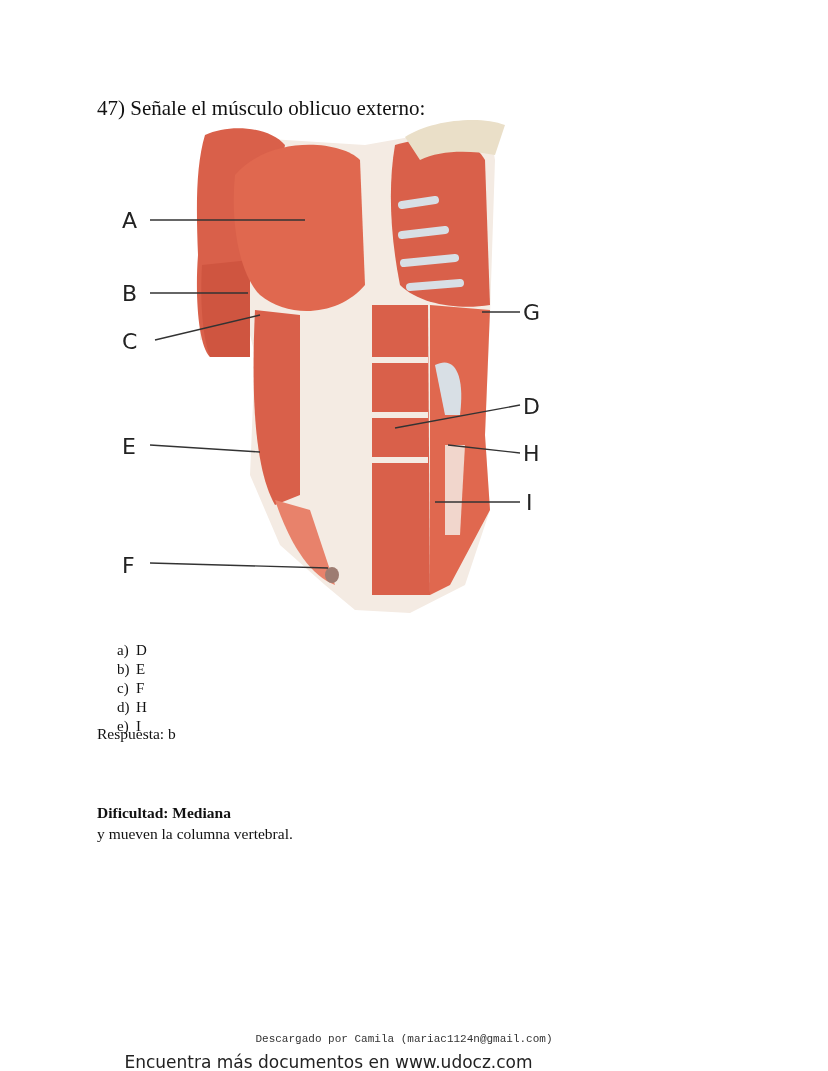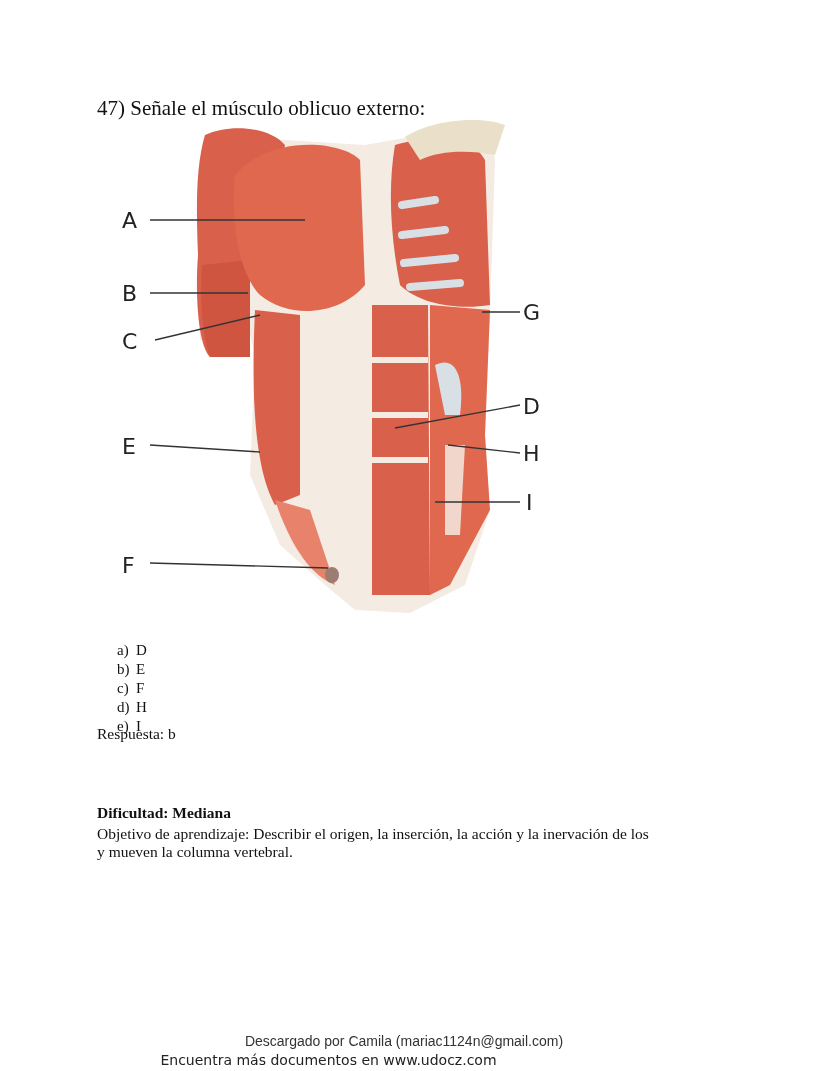--- a/index.html
+++ b/index.html
@@ -5,22 +5,22 @@
   html, body { margin: 0; padding: 0; background: #ffffff; }
   body { width: 828px; height: 1071px; position: relative; overflow: hidden; font-family: "Liberation Serif", serif; color: #111; }
   .question-title { position: absolute; left: 97px; top: 96px; font-size: 21px; }
   .figure { position: absolute; left: 110px; top: 115px; width: 440px; height: 505px; }
   .options { position: absolute; left: 117px; top: 641px; font-size: 15px; line-height: 19px; margin: 0; padding: 0; list-style: none; }
   .options li { display: flex; }
   .options .opt-key { width: 19px; }
   .answer { position: absolute; left: 97px; top: 725px; font-size: 15.5px; }
   .difficulty { position: absolute; left: 97px; top: 804px; font-size: 15.5px; font-weight: bold; }
   .objective { position: absolute; left: 97px; top: 825px; width: 660px; font-size: 15.5px; line-height: 17.5px; }
-  .footer-1 { position: absolute; left: 0; width: 808px; top: 1033px; text-align: center; font-family: Liberation Sans, sans-serif; font-size: 14px; color: #333; }
-  .footer-2 { position: absolute; left: 0; width: 657px; top: 1052px; text-align: center; font-family: "DejaVu Sans", sans-serif; font-size: 14px; color: #222; }
+  .footer-1 { position: absolute; left: 0; width: 808px; top: 1033px; text-align: center; font-family: Liberation Mono, monospace; font-size: 11px; color: #333; }
+  .footer-2 { position: absolute; left: 0; width: 657px; top: 1052px; text-align: center; font-family: "DejaVu Sans", sans-serif; font-size: 17px; color: #222; }
   .fig-label { font-family: "DejaVu Sans", sans-serif; font-size: 22px; fill: #222; }
 </style>
 </head>
 <body>
 
 <div class="question-title">47) Señale el músculo oblicuo externo:</div>
 
 <div class="figure">
   <svg width="440" height="505" viewBox="0 0 440 505" xmlns="http://www.w3.org/2000/svg">
 
@@ -102,18 +102,17 @@
     </li>
   <li>
       <span class="opt-key">e)</span>
       <span>I</span>
     </li>
 </ul>
 
 <div class="answer">Respuesta: b</div>
 <div class="difficulty">Dificultad: Mediana</div>
 <div class="objective">
-  <div>Objetivo de aprendizaje: Describir el origen, la inserción, la acción y la inervación de los</div>
   <div>y mueven la columna vertebral.</div>
 </div>
 
 <div class="footer-1">Descargado por Camila (mariac1124n@gmail.com)</div>
 <div class="footer-2">Encuentra más documentos en www.udocz.com</div>
 
 </body></html>

